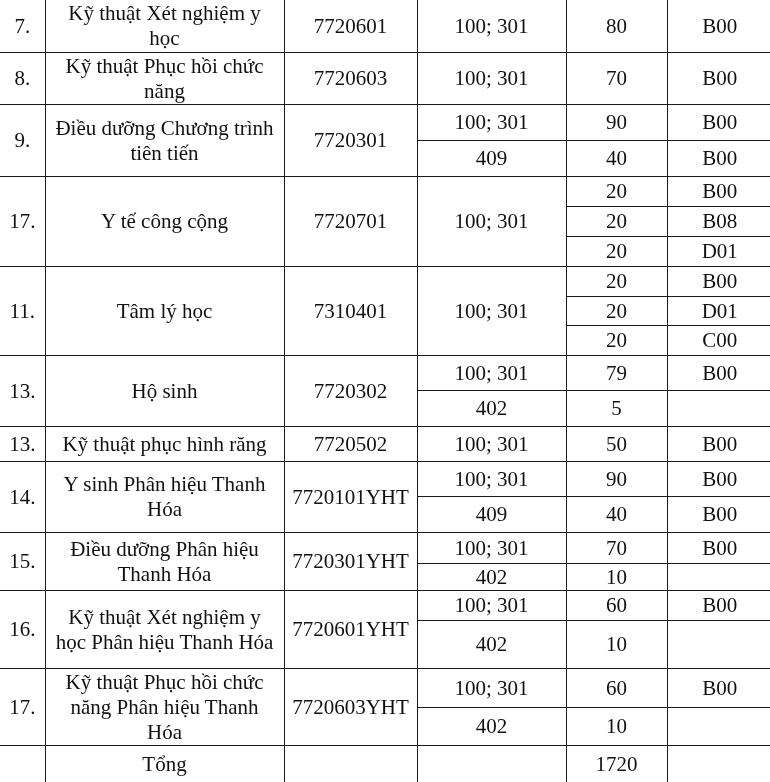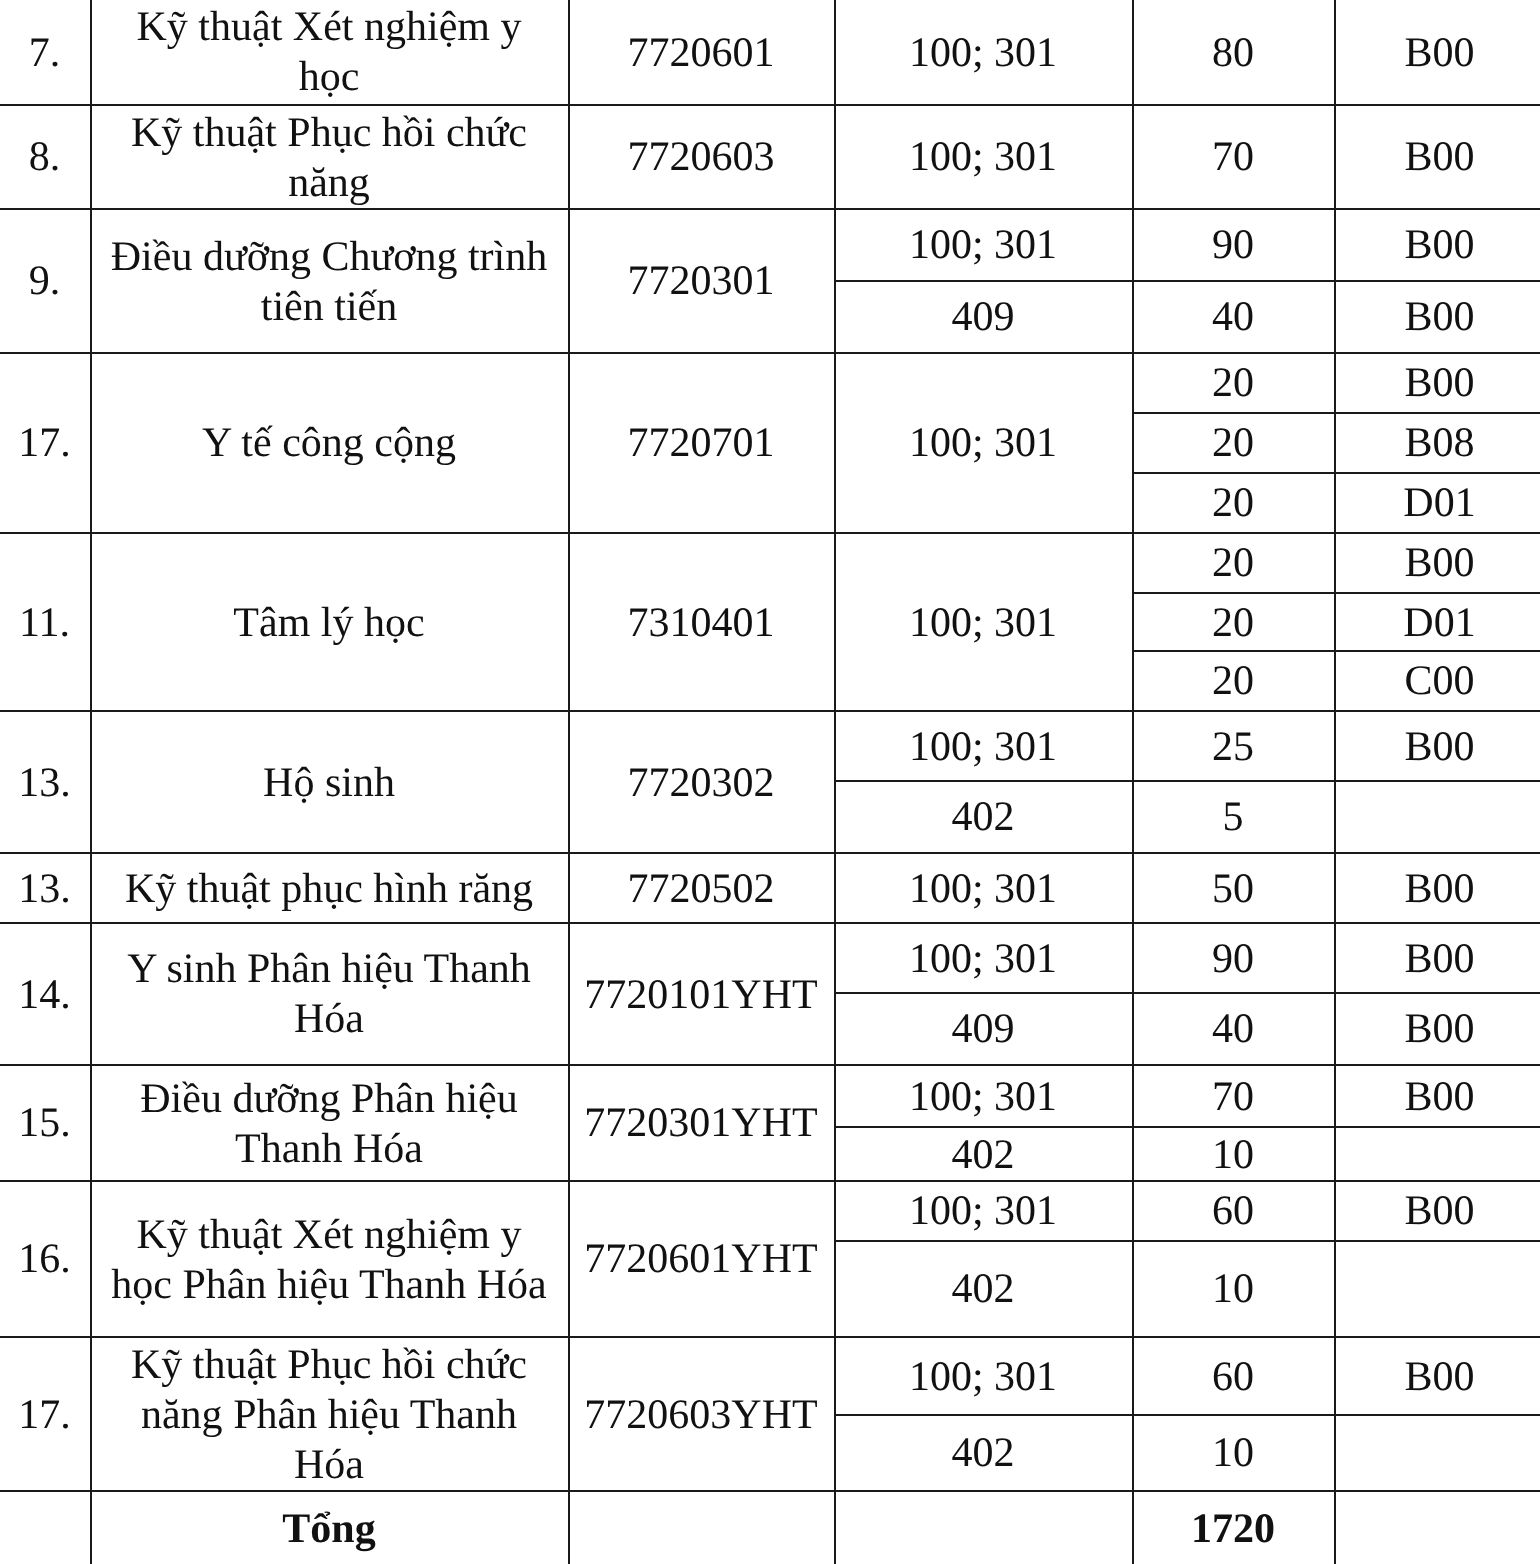--- a/index.html
+++ b/index.html
@@ -33,21 +33,21 @@
     text-align: center;
     vertical-align: middle;
     padding: 0 2px;
     overflow: hidden;
   }
   td.stt { border-left: none; }
   td.combo { border-right: none; }
   td.name { padding: 0 6px; margin-left: 20px; }
   td.code { padding: 0 1px; white-space: nowrap; }
   .it { }
-  .b { font-weight: bold; }
+  .b { font-weight: normal; }
 </style>
 </head>
 <body>
 
 <div id="table-root">
   <table>
     <colgroup>
       <col style="width:45px">
       <col style="width:239px">
       <col style="width:133px">
@@ -121,21 +121,21 @@
       <tr style="height:30px">
         <td>20</td>
         <td class="combo">C00</td>
       </tr>
 
       <tr style="height:35px">
         <td class="stt" rowspan="2">13.</td>
         <td class="name" rowspan="2"><span>Hộ sinh</span></td>
         <td class="code" rowspan="2">7720302</td>
         <td>100; 301</td>
-        <td>25</td>
+        <td>79</td>
         <td class="combo">B00</td>
       </tr>
       <tr style="height:36px">
         <td>402</td>
         <td>5</td>
         <td class="combo"></td>
       </tr>
 
       <tr style="height:35px">
         <td class="stt">13.</td>

